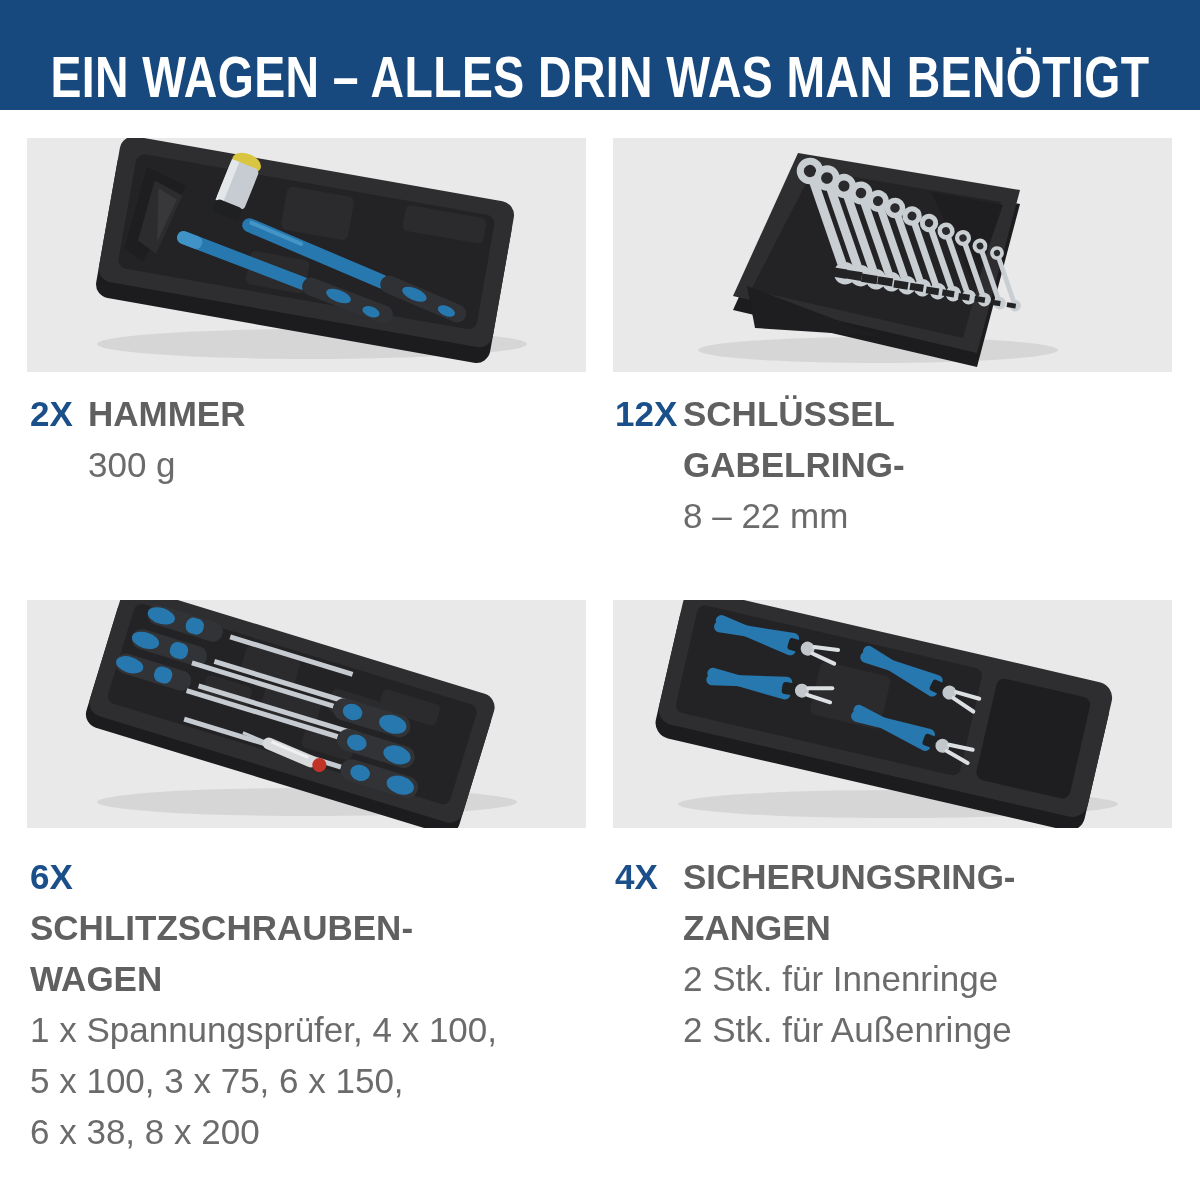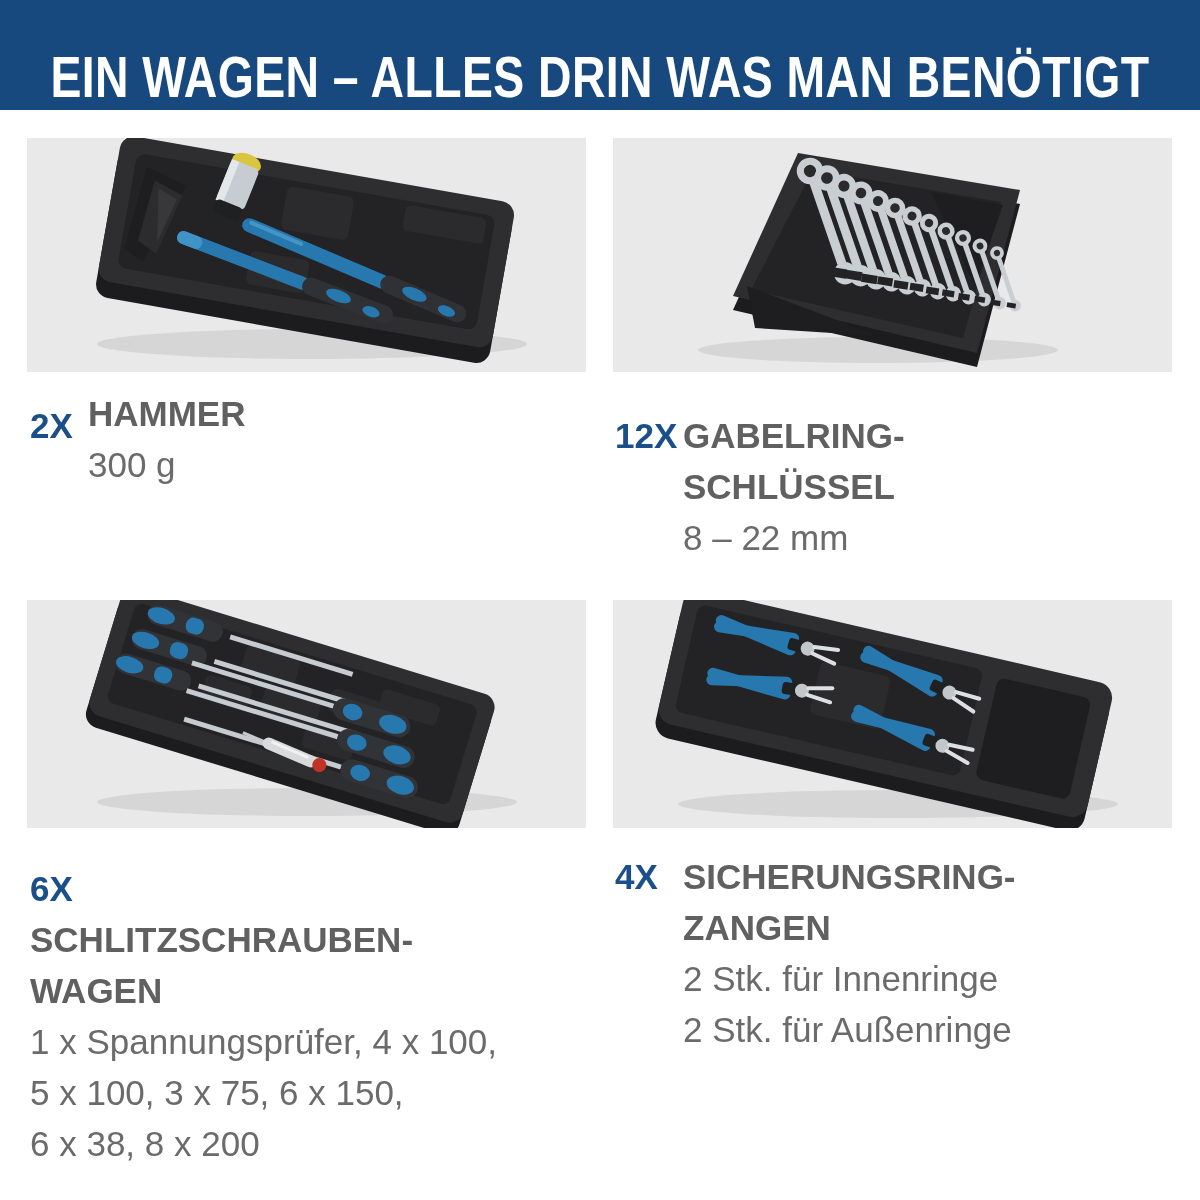--- a/index.html
+++ b/index.html
@@ -18,27 +18,27 @@
   .photo{
     position:absolute;background:#E9E9EA;
   }
   .photo svg{display:block;width:100%;height:100%;}
   #ph1{left:27px;top:138px;width:559px;height:234px;}
   #ph2{left:613px;top:138px;width:559px;height:234px;}
   #ph3{left:27px;top:600px;width:559px;height:228px;}
   #ph4{left:613px;top:600px;width:559px;height:228px;}
   .caption{position:absolute;display:flex;align-items:flex-start;}
   #cap1{left:30px;top:388px;}
-  #cap2{left:615px;top:388px;margin-top:22px;}
+  #cap2{left:615px;top:388px;}
   #cap3{left:30px;top:851px;flex-direction:column;}
   #cap4{left:615px;top:851px;}
   .qty{
     font-weight:bold;font-size:35px;color:#1B4F8A;line-height:51px;flex:none;
   }
-  .qty.w1{width:58px;margin-top:12px;}
+  .qty.w1{width:58px;}
   .qty.w2{width:68px;}
   .line{font-size:35px;line-height:51px;white-space:nowrap;}
   .line.bold{font-weight:bold;color:#606060;}
   .line.reg{color:#6B6B6B;}
 </style>
 </head>
 <body>
 
 <header class="banner">
   <span class="banner-title">EIN WAGEN – ALLES DRIN WAS MAN BENÖTIGT</span>
@@ -226,22 +226,22 @@
   <span class="qty w1">2X</span>
   <div>
     <div class="line bold">HAMMER</div>
     <div class="line reg">300 g</div>
   </div>
 </div>
 
 <div class="caption" id="cap2">
   <span class="qty w2">12X</span>
   <div>
+    <div class="line bold">SCHLÜSSEL</div>
     <div class="line bold">GABELRING-</div>
-    <div class="line bold">SCHLÜSSEL</div>
     <div class="line reg">8 – 22 mm</div>
   </div>
 </div>
 
 <div class="caption" id="cap3">
   <span class="qty w1">6X</span>
   <div>
     <div class="line bold">SCHLITZSCHRAUBEN-</div>
     <div class="line bold">WAGEN</div>
     <div class="line reg">1 x Spannungsprüfer, 4 x 100,</div>

